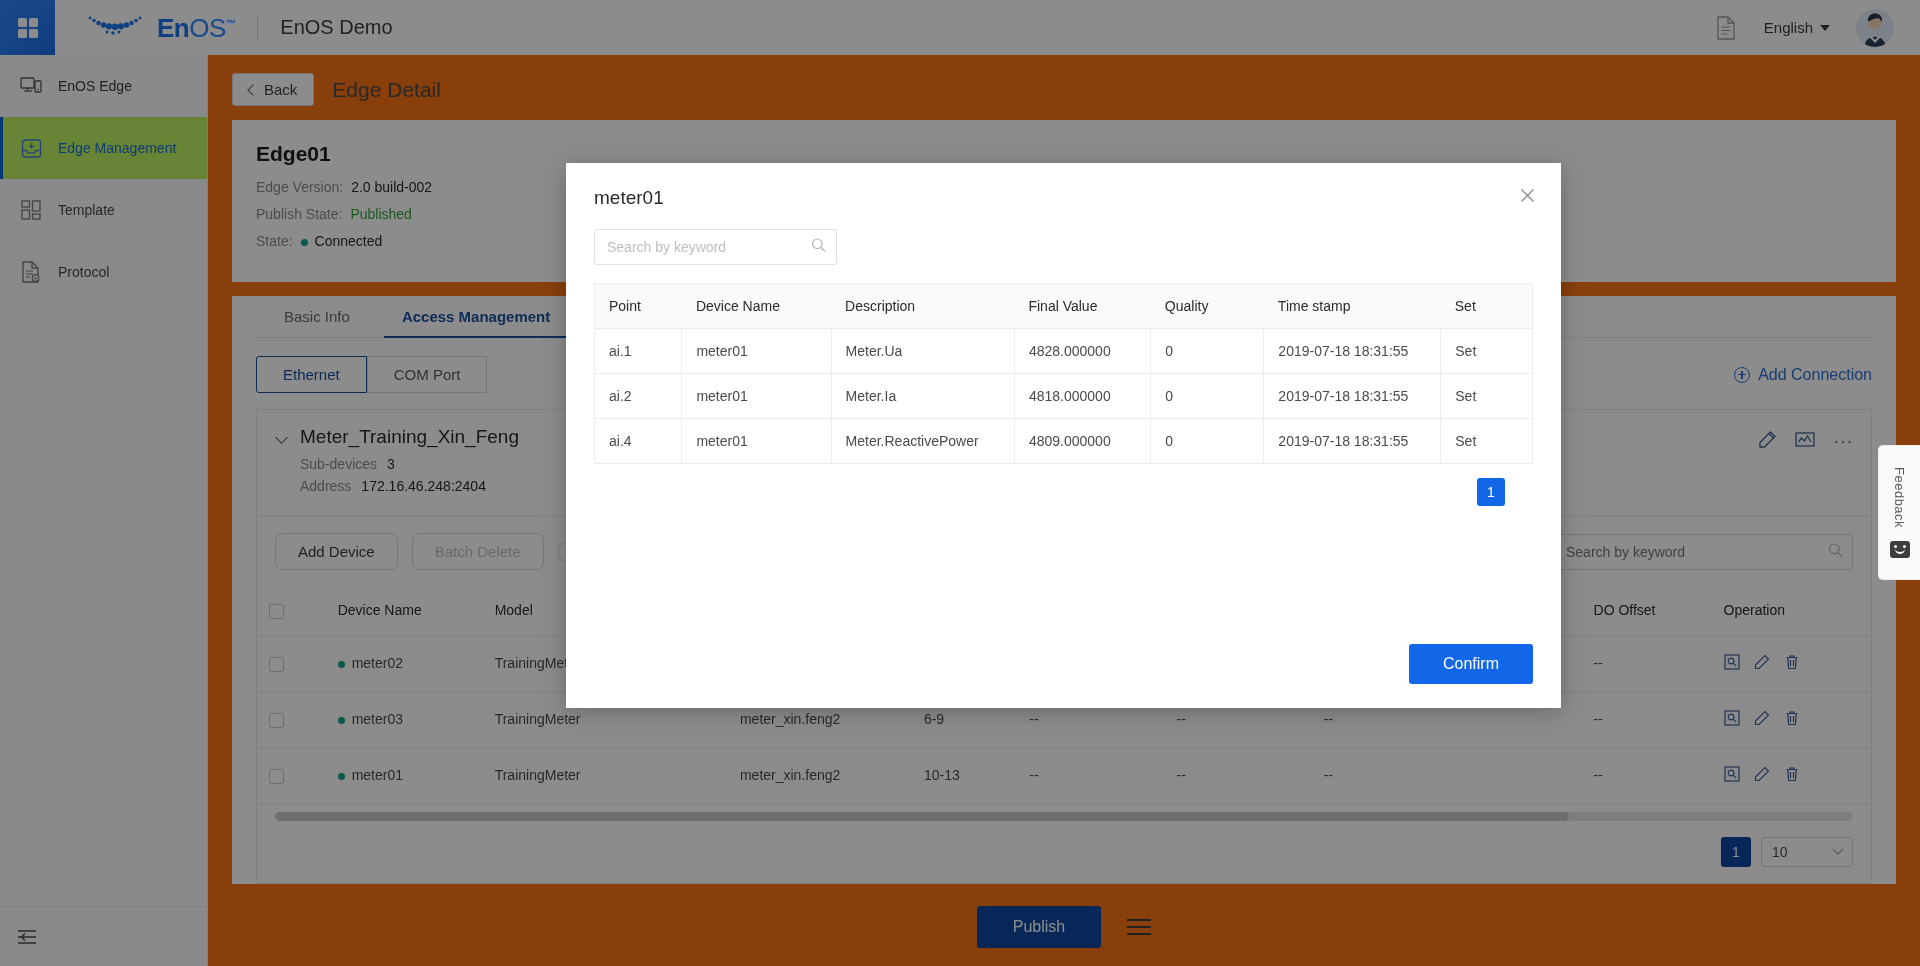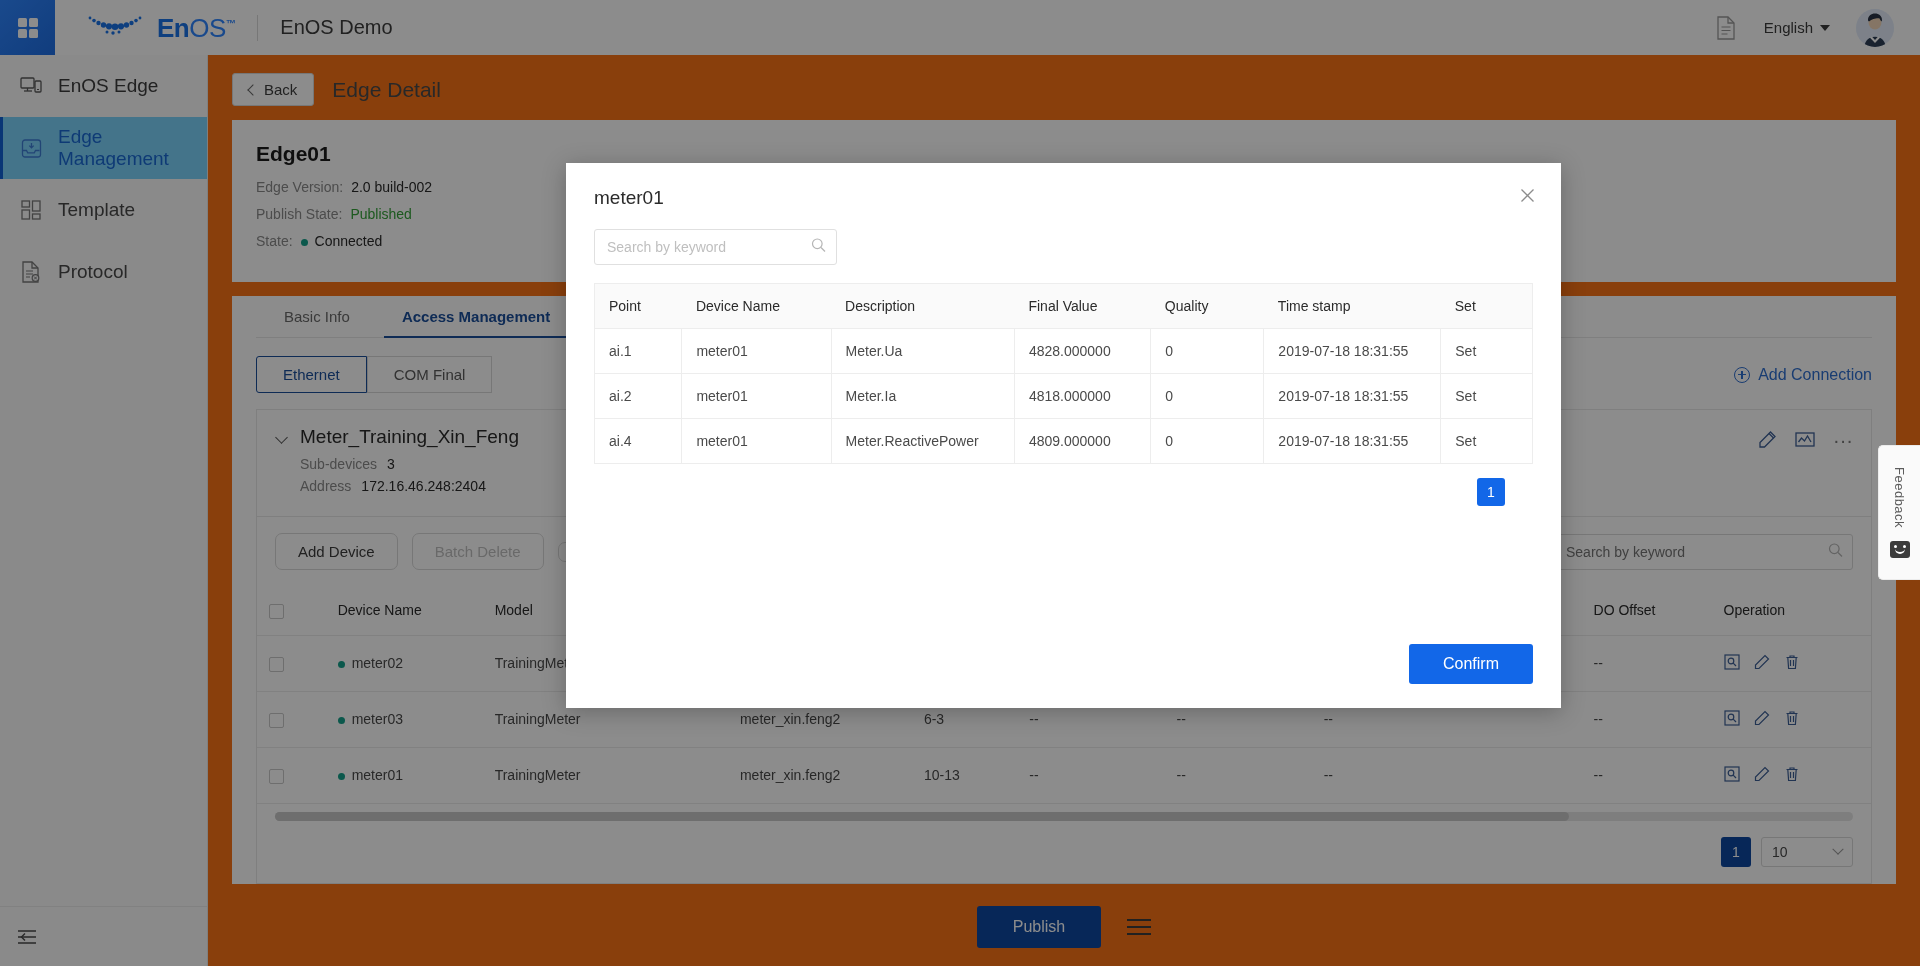--- a/index.html
+++ b/index.html
@@ -58,26 +58,26 @@
 
   
   .sidebar {
     position: absolute; top: 55px; left: 0; width: 208px; height: 911px;
     background: #fbfbfc; border-right: 1px solid #e8e8e8;
     display: flex; flex-direction: column; z-index: 4;
   }
   .nav-item {
     display: flex; align-items: center; gap: 16px;
     height: 62px; padding-left: 20px; cursor: pointer;
-    font-size: 19px; color: #4a4a4a; position: relative;
+    font-size: 14px; color: #4a4a4a; position: relative;
   }
   .nav-item .nav-ico { width: 22px; height: 22px; display: flex;
     align-items: center; justify-content: center; flex: 0 0 auto; }
   .nav-item.active {
-    background: #7dd3fc; color: #1a6bd6;
+    background: #bef264; color: #1a6bd6;
   }
   .nav-item.active::before {
     content: ''; position: absolute; left: 0; top: 0;
     width: 3px; height: 100%; background: #1263d8;
   }
   .nav-root { color: #3c3c3c; }
   .sidebar-bottom {
     margin-top: auto; border-top: 1px solid #ececec;
     height: 60px; display: flex; align-items: center; padding-left: 16px;
   }
@@ -492,21 +492,21 @@
 
     <div class="card" style="padding:0 24px 0 24px;">
       <div class="tabs">
         <div class="tab">Basic Info</div>
         <div class="tab active">Access Management</div>
         <div class="tab">Forwarding</div>
       </div>
 
       <div class="seg-row">
         <div class="segbtn sel">Ethernet</div>
-        <div class="segbtn">COM Final</div>
+        <div class="segbtn">COM Port</div>
         <div class="add-conn">
           <span class="plus-circ"></span>
           <span>Add Connection</span>
         </div>
       </div>
 
       <div class="conn-block">
         <div class="conn-head">
           <span class="chev-dn"></span>
           <div>
@@ -613,21 +613,21 @@
                       </svg>
                   </span>
                 </span>
               </td>
             </tr>
             <tr>
               <td><span class="cbx"></span></td>
               <td><span class="dot-green"></span><span>meter03</span></td>
               <td>TrainingMeter</td>
               <td class="lnk">meter_xin.feng2</td>
-              <td>6-3</td>
+              <td>6-9</td>
               <td>--</td>
               <td>--</td>
               <td>--</td>
               <td></td>
               <td>--</td>
               <td>
                 <span class="ico-btn" style="display:inline-flex;gap:14px;">
                   <span>
                     <svg width="16" height="16" viewBox="0 0 16 16">
                         <rect x="1" y="1" width="14" height="14" fill="none" stroke="#3d5f96" stroke-width="1.2"></rect>

